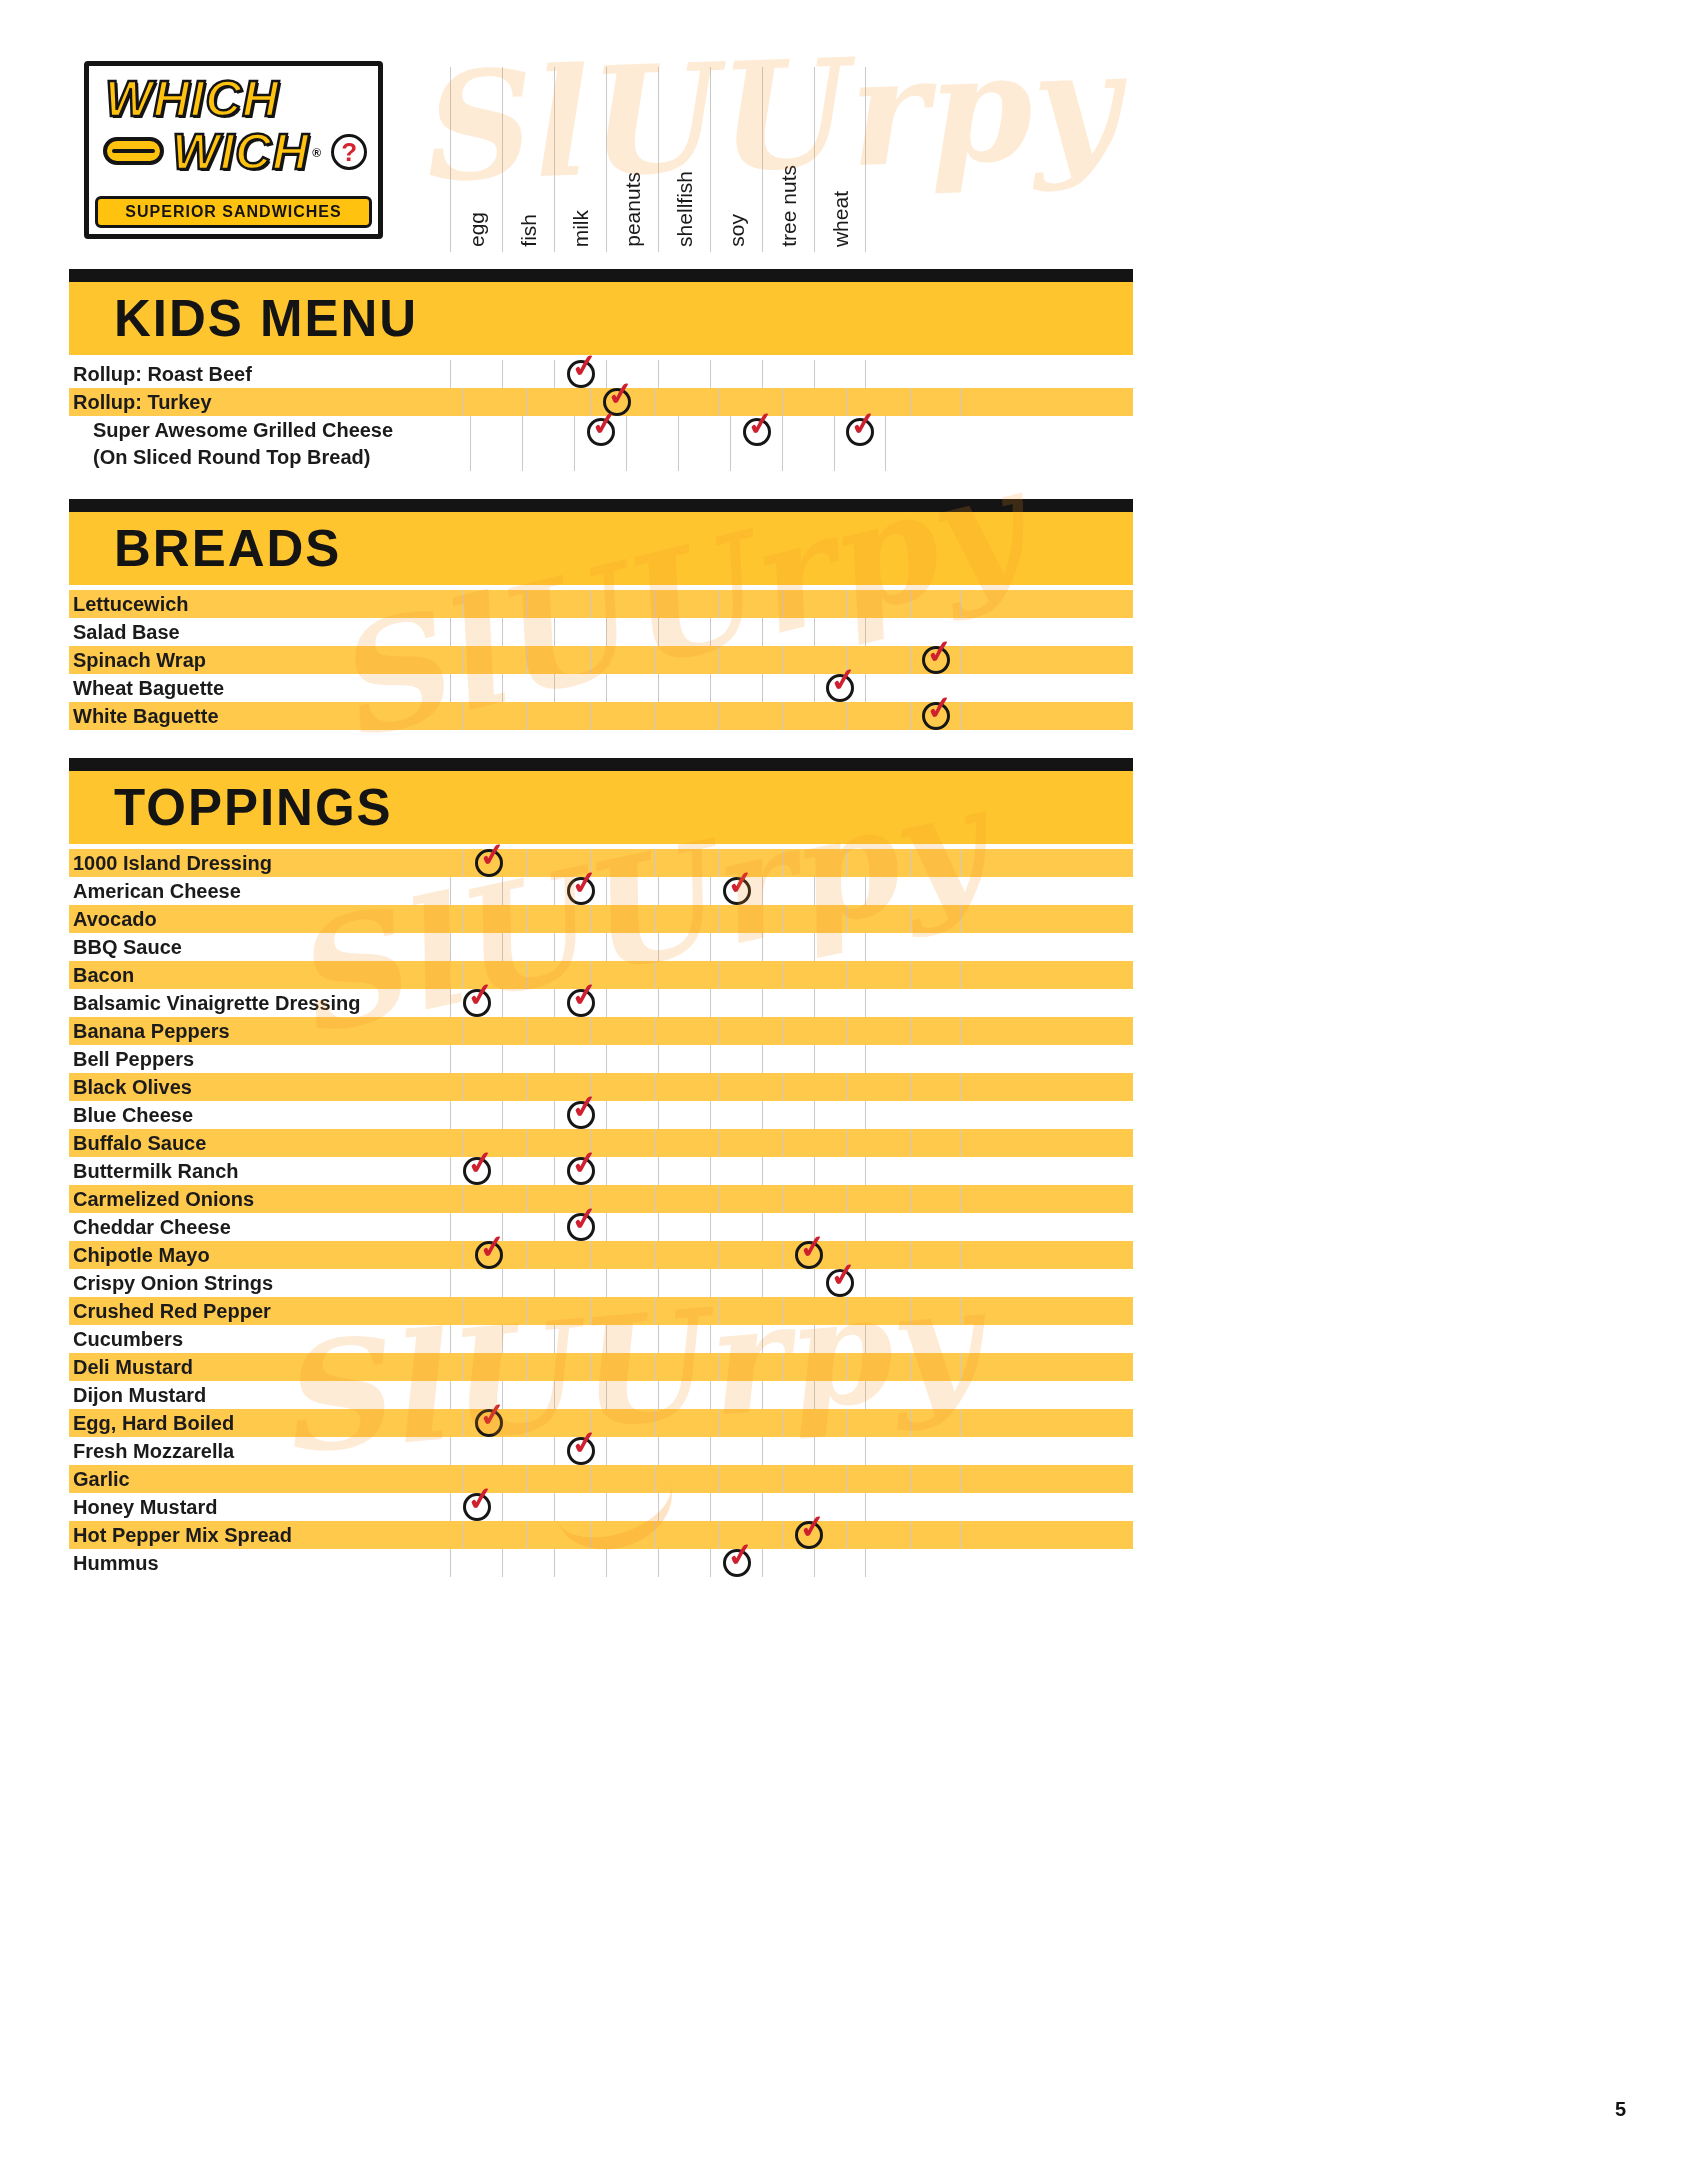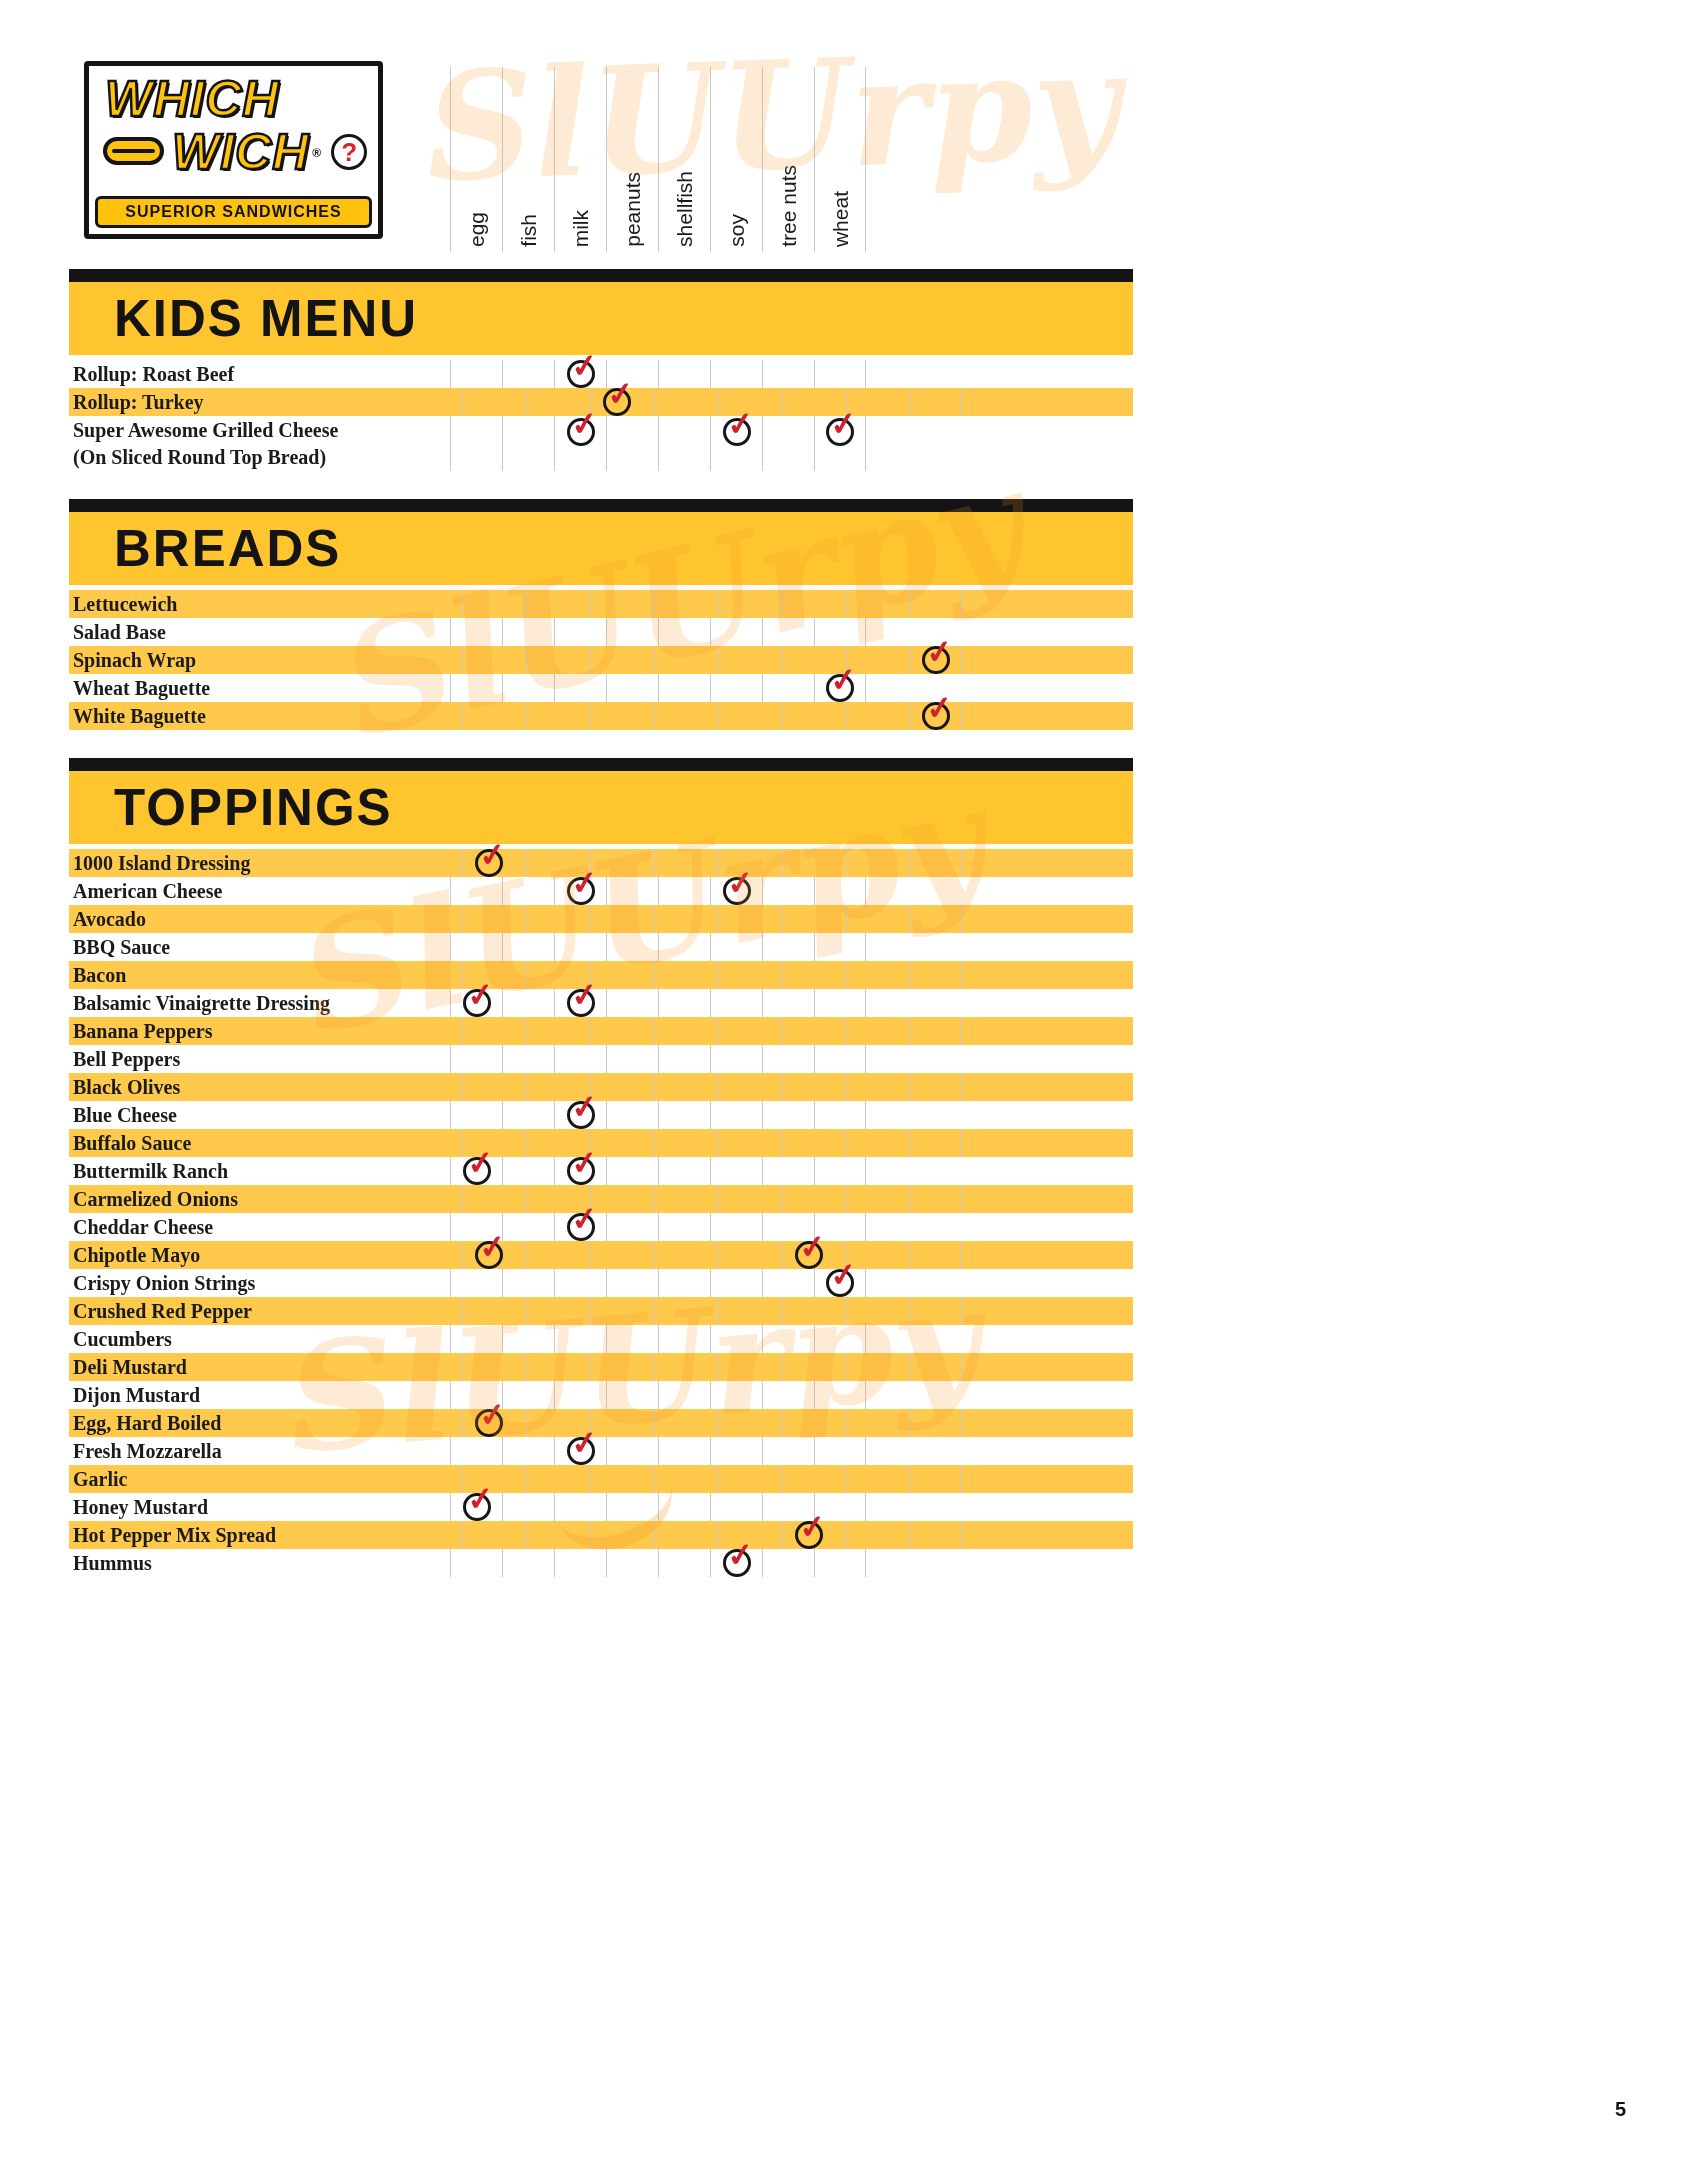--- a/index.html
+++ b/index.html
@@ -37,25 +37,25 @@
     line-height:1;margin-bottom:5px;font-weight:500;}
 
   
   .content{position:absolute;left:69px;top:269px;width:1064px;z-index:1;}
   .menu-section:not(:first-child){margin-top:28px;}
   .section-bar{height:13px;background:#141414;}
   .section-band{background:#FFC52F;height:73px;display:flex;align-items:center;}
   .section-title{font-size:51px;font-weight:800;letter-spacing:2px;margin:0 0 0 45px;color:#141414;}
   .rows{margin-top:5px;}
   .row{display:flex;height:28px;align-items:stretch;}
-  .row.tall{height:55px;}
+  .row.tall{height:55px;margin-left:20px;}
   .row.yellow{background:#FFC94C;gap:12px;}
   .row-label{width:381px;box-sizing:border-box;padding-left:4px;display:flex;
     flex-direction:column;justify-content:center;}
-  .label-line{font-weight:bold;font-size:20px;color:#1b1b1b;line-height:27px;white-space:nowrap;font-family:Liberation Serif, serif;}
+  .label-line{font-weight:bold;font-size:20px;color:#1b1b1b;line-height:27px;white-space:nowrap;}
   .cell{width:52px;box-sizing:border-box;border-left:1px solid #c9c9c9;
     display:flex;align-items:center;justify-content:center;position:relative;}
   .cell.lastcell{border-right:1px solid #c9c9c9;}
   .row.tall .cell{align-items:flex-start;padding-top:2px;}
   .filler{flex:1;}
 
   
   .check{position:relative;width:22px;height:22px;border:3px solid #161616;border-radius:50%;
     display:inline-block;box-sizing:content-box;overflow:visible;flex:0 0 auto;}
   .tick{position:absolute;left:1px;top:-13px;font-size:32px;font-weight:bold;color:#CF2030;

